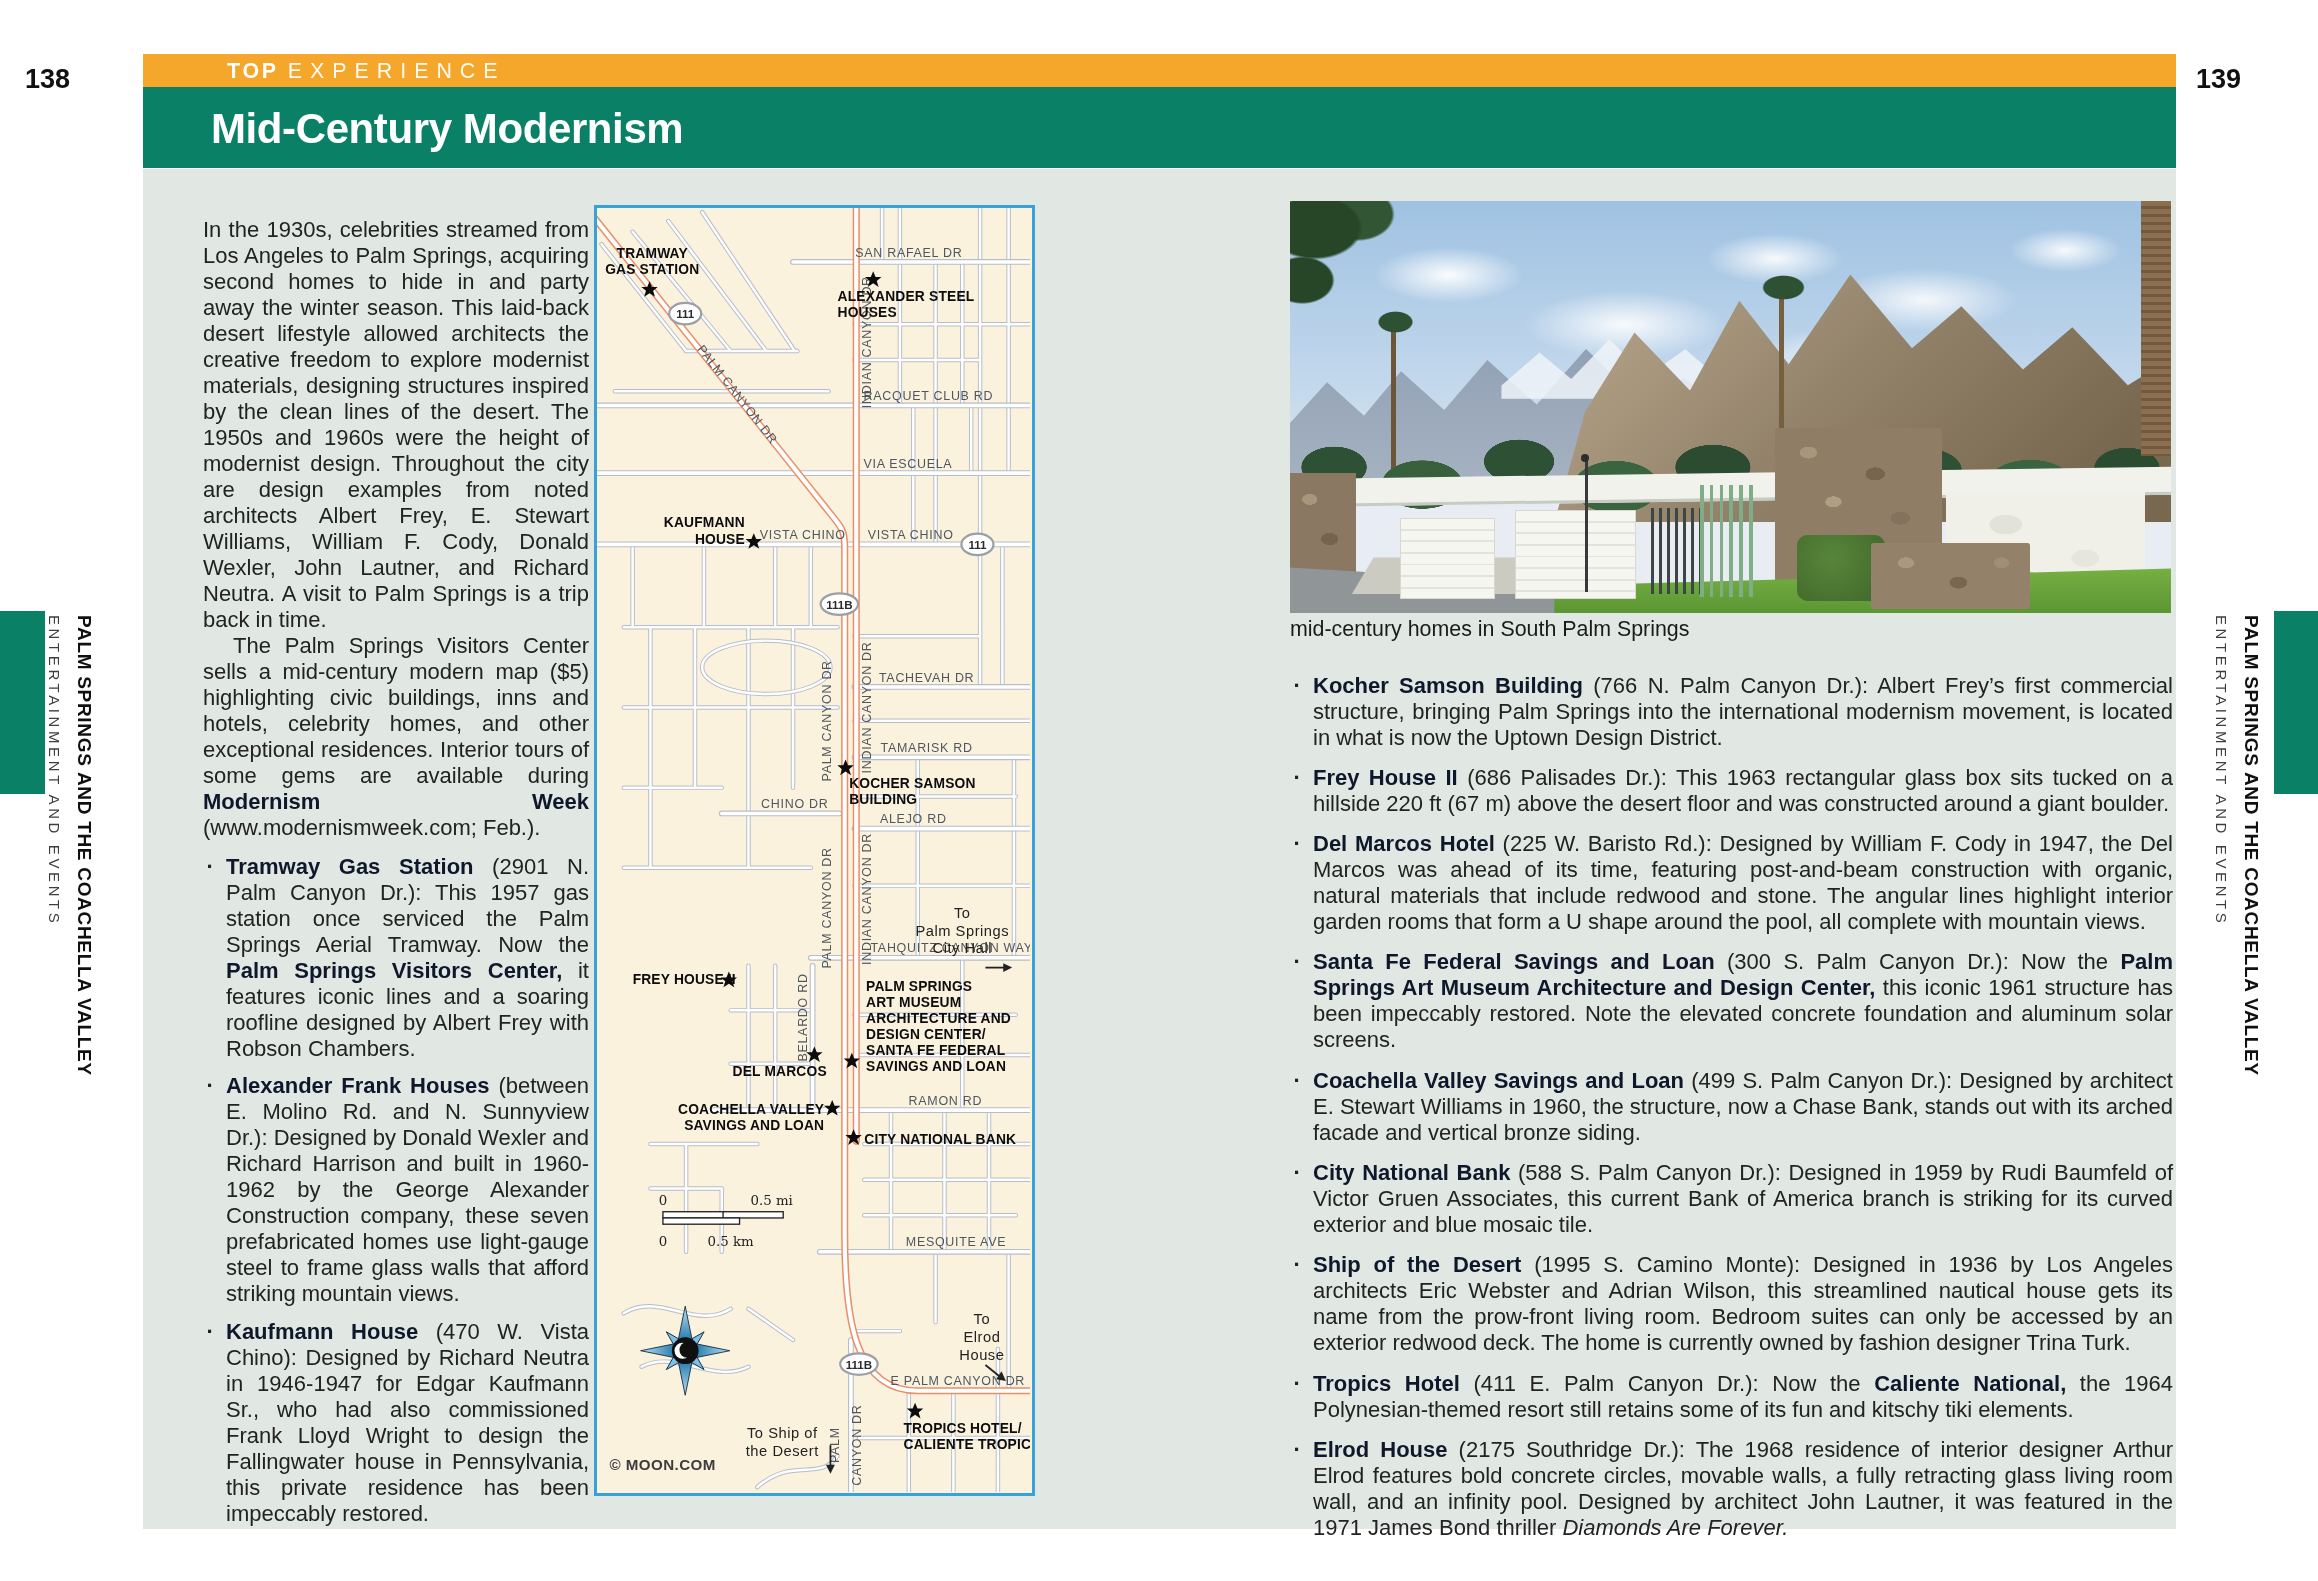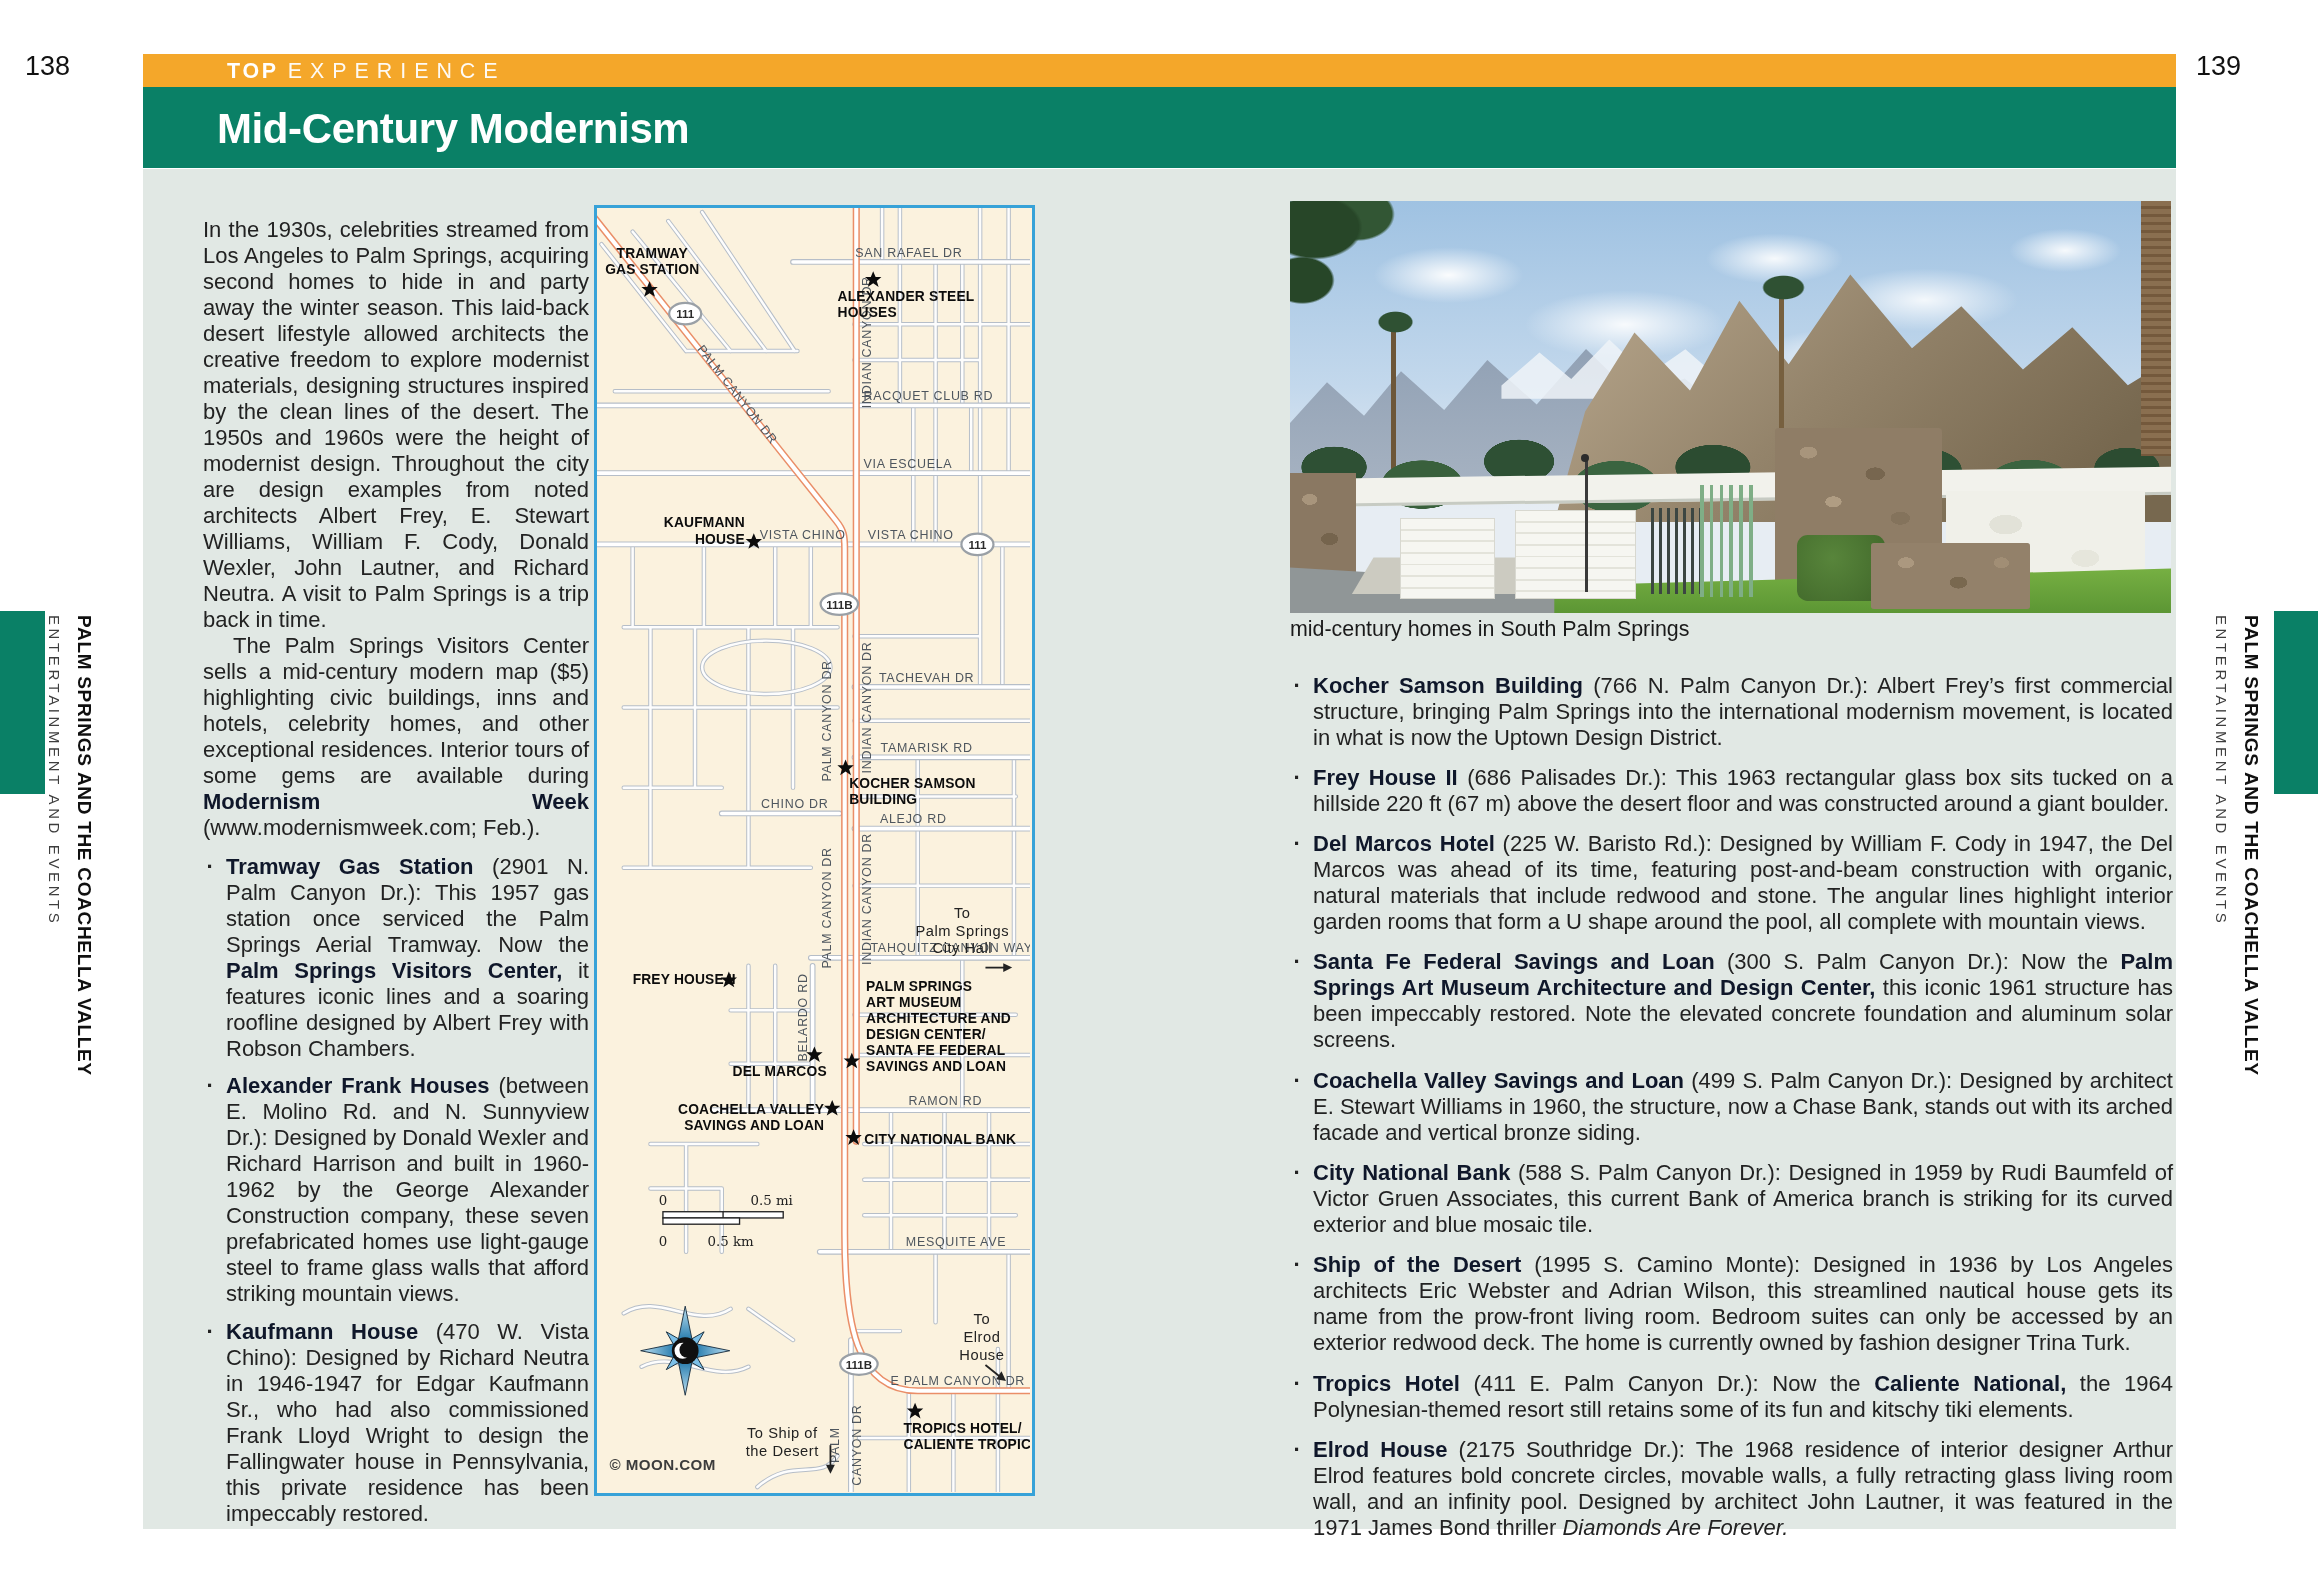--- a/index.html
+++ b/index.html
@@ -6,25 +6,25 @@
   body{width:2319px;height:1581px;position:relative;background:#ffffff;
        font-family:"Liberation Sans",sans-serif;color:#1c1c1c;}
   .abs{position:absolute;}
 
   
   .kicker-band{left:143px;top:54px;width:2033px;height:34px;background:#f4a72a;}
   .kicker{left:205px;top:54px;height:34px;line-height:35px;color:#fff;font-size:21.4px;}
   .kicker .k-bold{font-weight:bold;letter-spacing:2.7px;margin-left:22px;}
   .kicker .k-rest{font-weight:normal;letter-spacing:8px;margin-left:9px;opacity:.95;}
   .title-band{left:143px;top:87px;width:2033px;height:81px;background:#0a8066;}
-  .page-title{left:217px;top:87px;height:81px;line-height:84px;color:#fff;
+  .page-title{left:211px;top:87px;height:81px;line-height:84px;color:#fff;
               font-size:42px;font-weight:bold;letter-spacing:-0.4px;}
   .content-bg{left:143px;top:169px;width:2033px;height:1360px;background:#e1e8e4;}
 
-  .pagenum{font-size:27px;font-weight:normal;color:#111;}
+  .pagenum{font-size:27px;font-weight:bold;color:#111;margin-top:13px;}
   .pn-left{left:25px;top:51px;}
   .pn-right{left:2196px;top:51px;}
 
   
   .tab{width:45px;height:183px;background:#0a8066;}
   .vtext{writing-mode:vertical-rl;white-space:nowrap;}
   .v-bold{font-size:19px;font-weight:bold;color:#101010;letter-spacing:0.7px;}
   .v-light{font-size:15px;color:#3d3d3d;letter-spacing:3.6px;}
 
   

